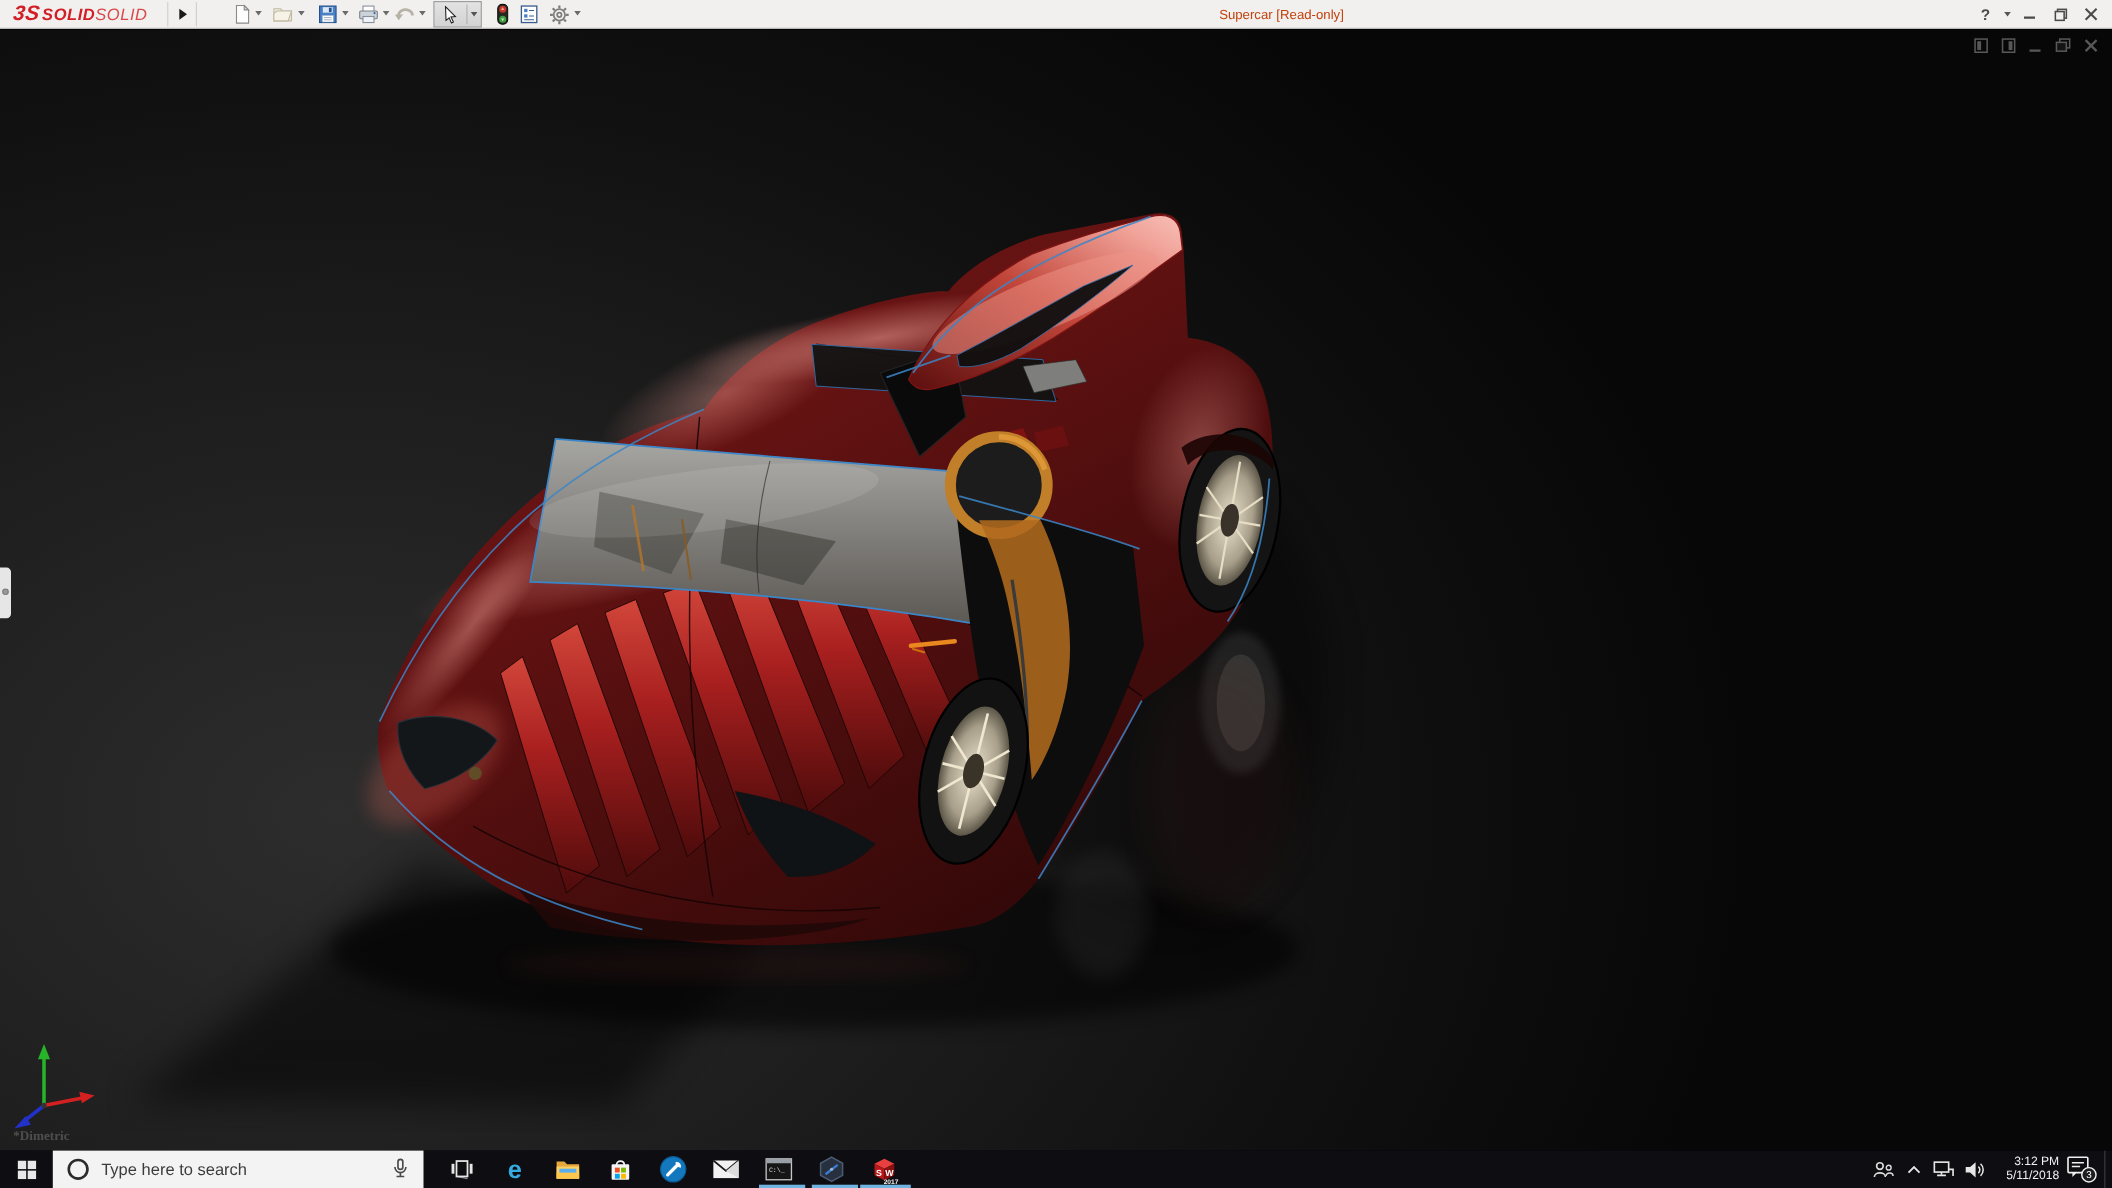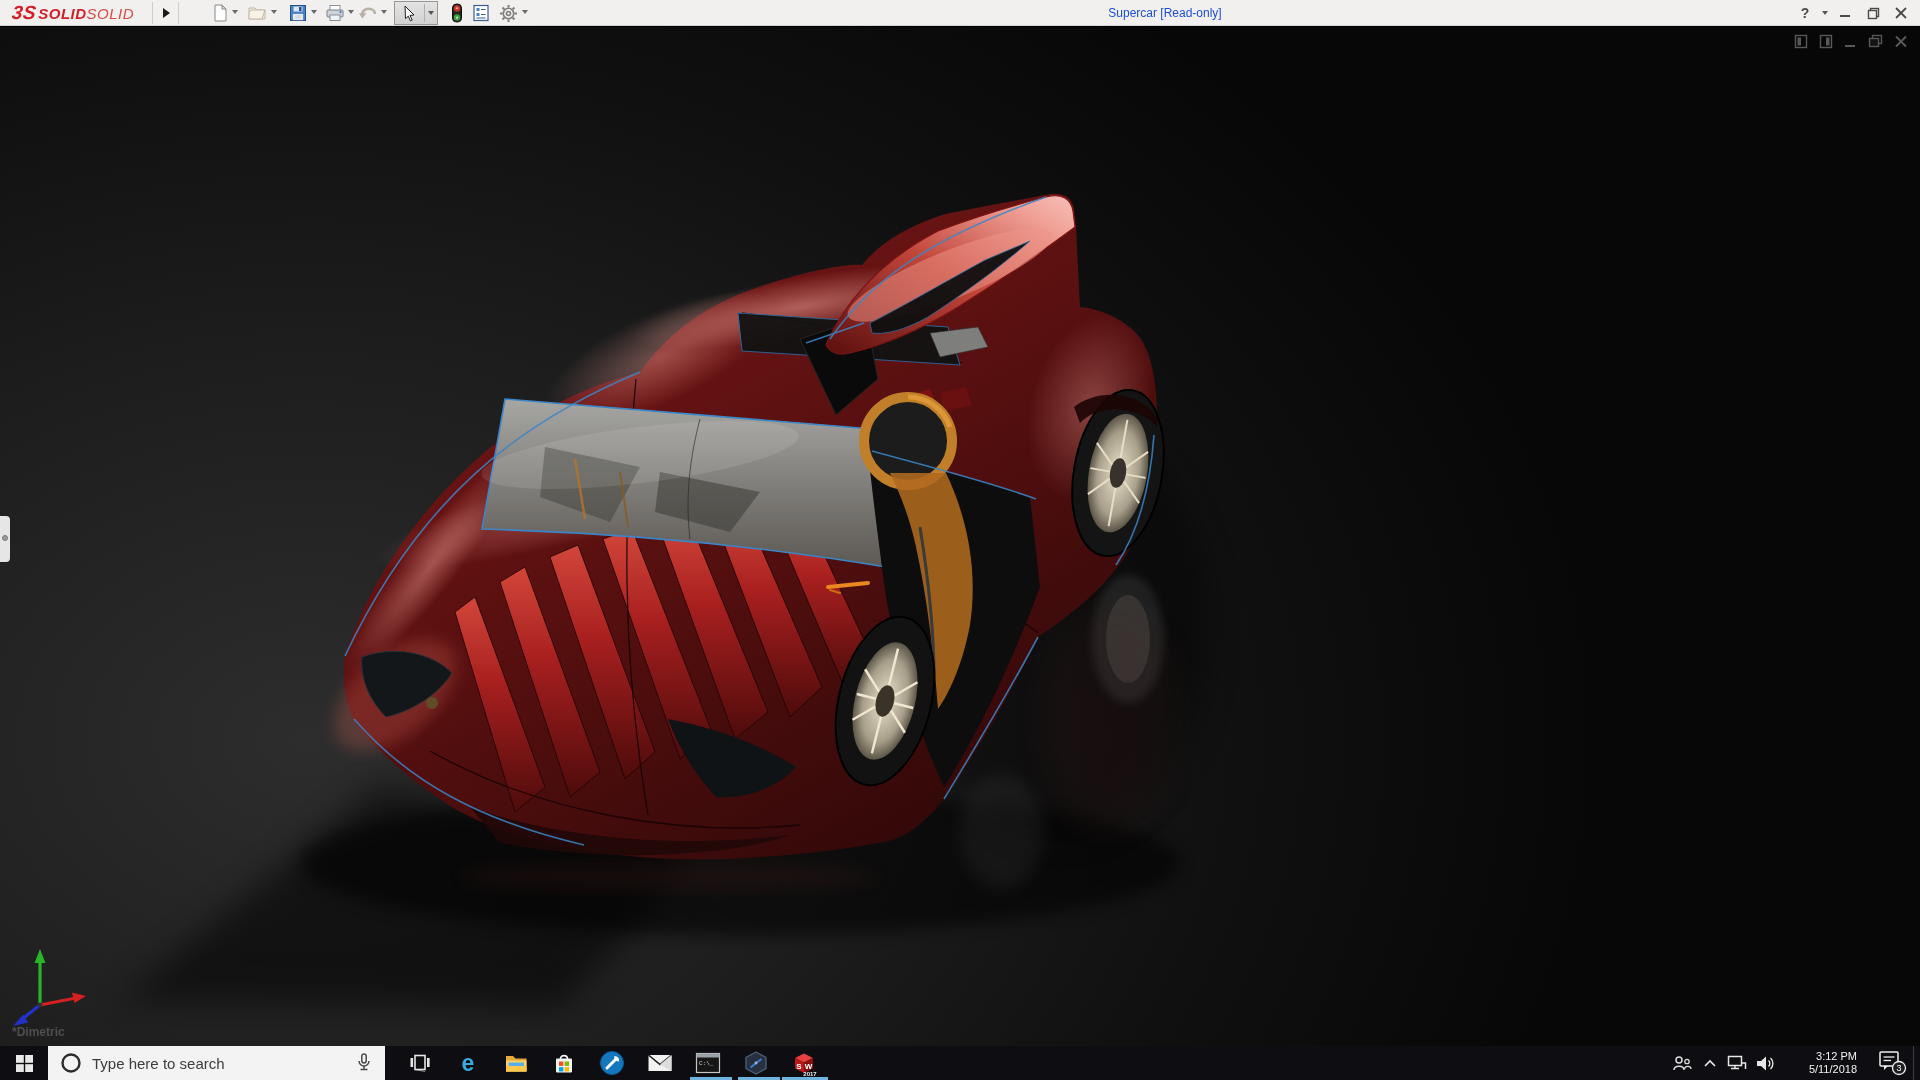--- a/index.html
+++ b/index.html
@@ -11,44 +11,44 @@
   #sw-logo .mono { color:#d21f27; font-weight:bold; font-size:19px; margin-right:2px; transform:skewX(-8deg); }
   #sw-logo .b { color:#d21f27; font-weight:bold; font-size:15px; }
   #sw-logo .l { color:#d84a4a; font-weight:400; font-size:15px; }
   .vsep { position:absolute; top:2px; height:22px; width:1px; background:#d0cecb; }
   #flyout-btn { position:absolute; left:156px; top:2px; width:20px; height:22px; display:flex; align-items:center; justify-content:center; cursor:pointer; }
   .tb-btn { position:absolute; top:2px; width:22px; height:22px; display:flex; align-items:center; justify-content:center; cursor:pointer; }
   .caret { position:absolute; top:10px; width:0; height:0; border-left:3px solid transparent; border-right:3px solid transparent; border-top:4px solid #6a6a6a; }
   #select-btn { position:absolute; left:394px; top:1px; width:44px; height:24px; background:linear-gradient(#e3e3e3,#d2d2d2); border:1px solid #979797; display:flex; align-items:center; }
   #select-btn .half { flex:1; display:flex; align-items:center; justify-content:center; height:100%; }
   #select-btn .div { width:1px; height:18px; background:#b0b0b0; }
-  #doc-title { position:absolute; left:1040px; top:0; width:250px; height:26px; line-height:26px; text-align:center; font-size:12px; color:#1d4ed8; }
+  #doc-title { position:absolute; left:1040px; top:0; width:250px; height:26px; line-height:26px; text-align:center; font-size:12px; color:#c2410c; }
   #win-ctrls { position:absolute; right:8px; top:0; height:26px; display:flex; align-items:center; gap:6px; color:#4a4a4a; }
   #win-ctrls .wbtn { width:22px; height:22px; display:flex; align-items:center; justify-content:center; cursor:pointer; font-size:14px; }
   #help-q { font-size:14px; font-weight:bold; color:#4a4a4a; }
 
   
   #viewport { position:absolute; left:0; top:27px; width:1920px; height:1019px; overflow:hidden;
     background:radial-gradient(1300px 950px at 16% 70%, #2d2d2d 0%, #1d1d1d 42%, #101010 72%, #070707 100%); }
   #vp-ctrls { position:absolute; right:12px; top:7px; display:flex; gap:11px; align-items:center; z-index:5; }
   #vp-ctrls svg { display:block; }
   #flyout-tab { position:absolute; left:0; top:489px; width:10px; height:46px; background:#e6e6e6; border-radius:0 4px 4px 0; z-index:5; }
   #flyout-tab .dot { position:absolute; left:2px; top:19px; width:6px; height:6px; border-radius:50%; background:#9a9a9a; border:1px solid #777; }
-  #orient-label { position:absolute; left:12px; top:998px; font-size:12px; font-weight:bold; color:#4e4e4e; z-index:5; }
+  #orient-label { position:absolute; left:12px; top:998px; font-size:12px; font-weight:bold; color:#4e4e4e; z-index:5;font-family:Liberation Serif, serif; }
   #triad { position:absolute; left:4px; top:914px; z-index:5; }
 
   
   #taskbar { position:absolute; left:0; top:1046px; width:1920px; height:34px; background:#0d0d12; z-index:60; }
   .tk-btn { position:absolute; top:0; height:34px; display:flex; align-items:center; justify-content:center; cursor:pointer; }
   #search-box { position:absolute; left:48px; top:0; width:337px; height:34px; background:#f3f3f3; display:flex; align-items:center; }
   #search-box input { border:none; outline:none; background:transparent; flex:1; font-size:15px; color:#3c3c3c; font-family:"Liberation Sans",sans-serif; }
   #search-box input::placeholder { color:#3c3c3c; opacity:1; }
   .underline { position:absolute; top:31px; height:3px; background:#6fb3e0; }
   #tray { position:absolute; right:0; top:0; height:34px; display:flex; align-items:center; }
-  #clock { width:62px; text-align:right; color:#f2f2f2; font-size:11px; line-height:13px; margin:0 16px; cursor:pointer; }
+  #clock { width:62px; text-align:right; color:#f2f2f2; font-size:11px; line-height:13px; margin:0 1px; cursor:pointer; }
   #show-desktop { width:7px; height:34px; border-left:1px solid #3f3f42; cursor:pointer; }
 </style>
 </head>
 <body>
 
 <div id="titlebar">
   <div id="sw-logo">
     <span class="mono">3S</span>
     <span class="b">SOLID</span>
     <span class="l">SOLID</span>

